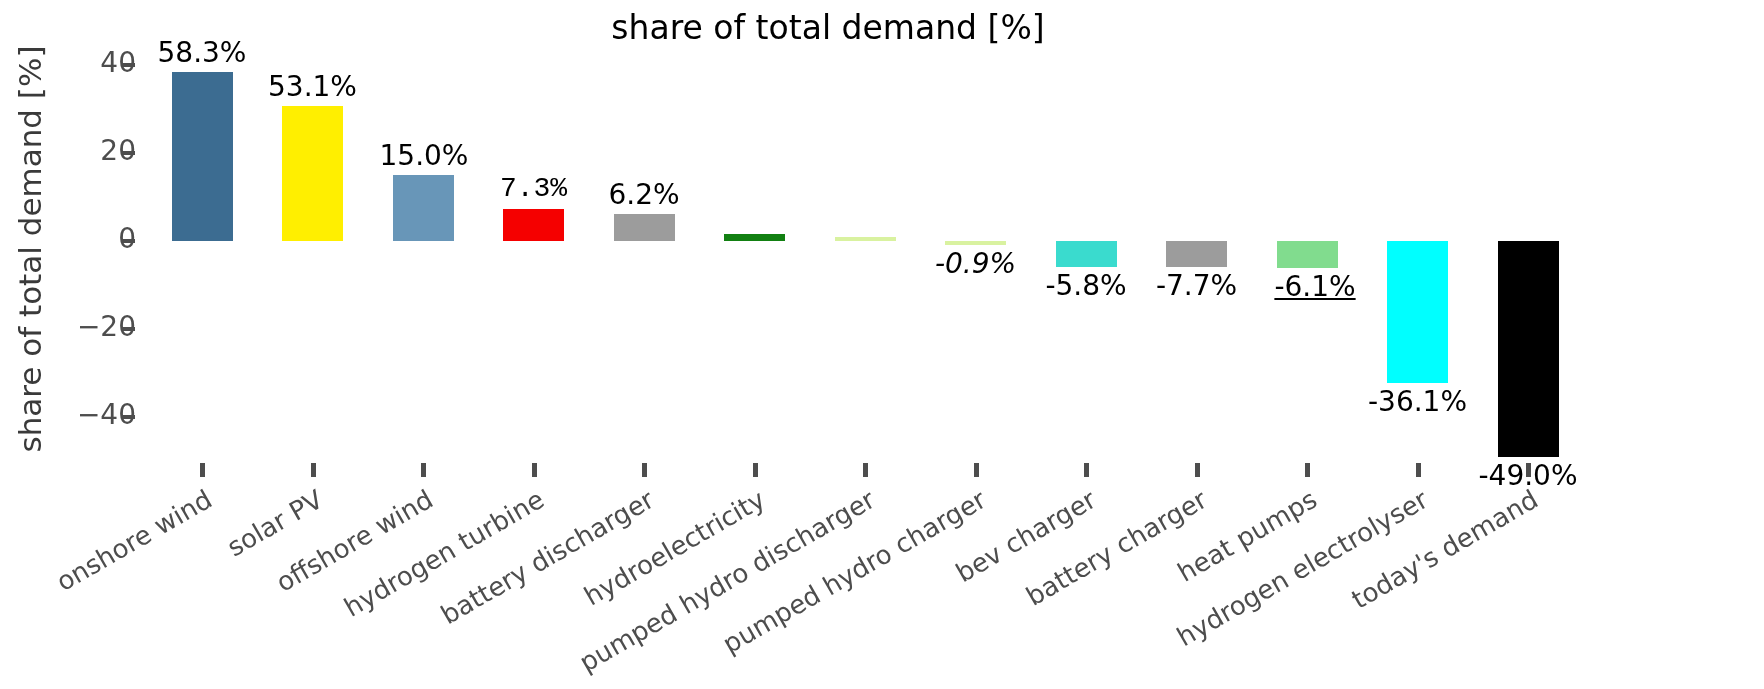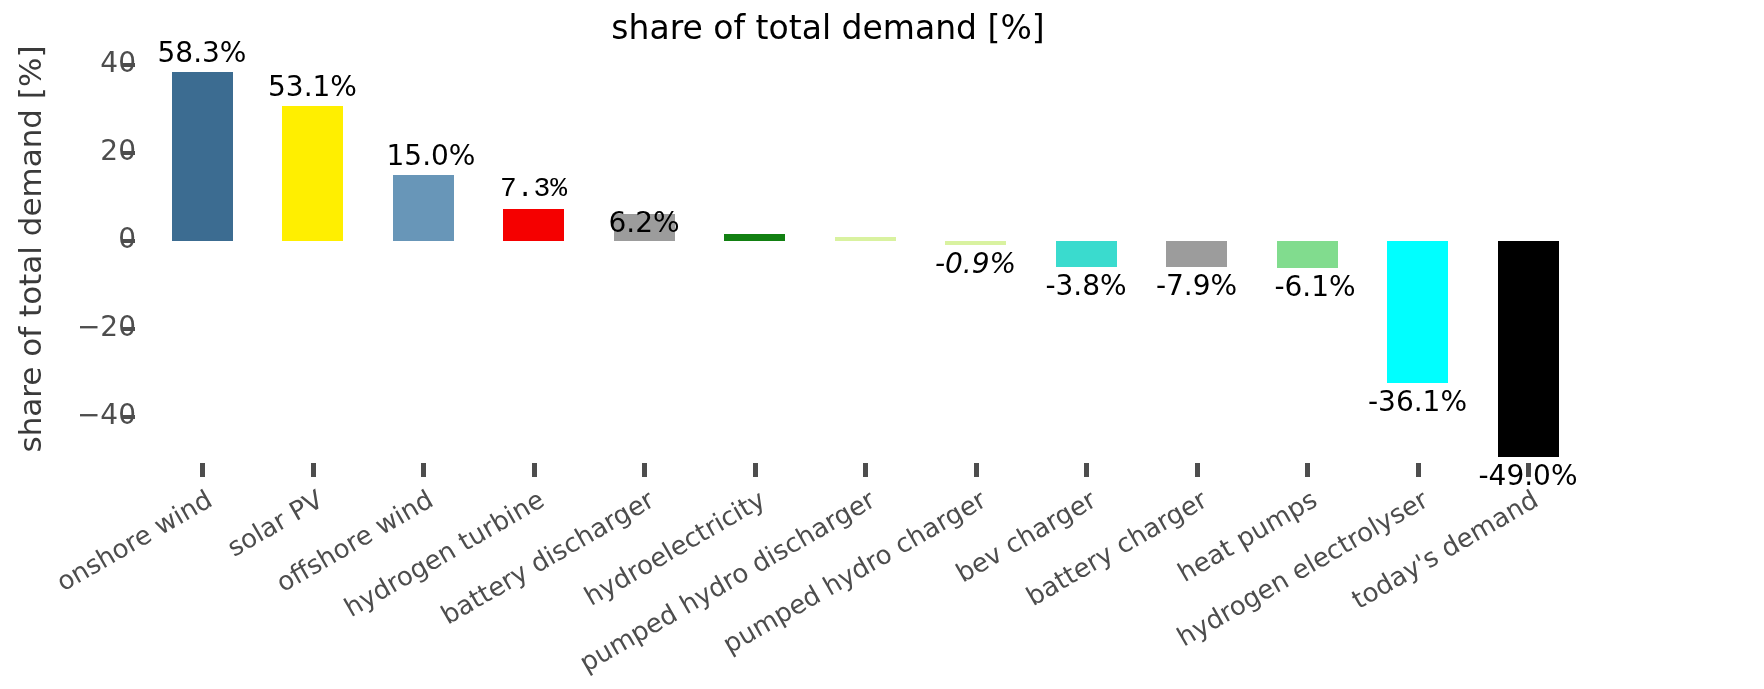--- a/index.html
+++ b/index.html
@@ -82,51 +82,51 @@
   <div id="plot">
       <div class="bar" title="onshore wind 38.5%" style="left: 31.5px; top: 71.6px; width: 61px; height: 169.4px; background: rgb(60, 108, 145);"></div>
       <div class="barlabel" style="width: 200px; left: -38px; top: 35.6px;">58.3%</div>
       <div class="xtick" style="left: 60px;"></div>
       <div class="xtlabel" style="left: -538px; width: 600px; top: 484px;">onshore wind</div>
       <div class="bar" title="solar PV 30.7%" style="left: 142px; top: 105.92px; width: 61px; height: 135.08px; background: rgb(255, 239, 0);"></div>
       <div class="barlabel" style="width: 200px; left: 72.5px; top: 69.92px;">53.1%</div>
       <div class="xtick" style="left: 170.5px;"></div>
       <div class="xtlabel" style="left: -427.5px; width: 600px; top: 484px;">solar PV</div>
       <div class="bar" title="offshore wind 15.0%" style="left: 252.5px; top: 175px; width: 61px; height: 66px; background: rgb(104, 150, 184);"></div>
-      <div class="barlabel" style="width: 200px; left: 191px; top: 139px; text-align: center;">15.0%</div>
+      <div class="barlabel" style="width: 200px; left: 184px; top: 139px; text-align: center;">15.0%</div>
       <div class="xtick" style="left: 281px;"></div>
       <div class="xtlabel" style="left: -317px; width: 600px; top: 484px;">offshore wind</div>
       <div class="bar" title="hydrogen turbine 7.3%" style="left: 363px; top: 208.88px; width: 61px; height: 32.12px; background: rgb(245, 0, 0);"></div>
       <div class="barlabel" style="width: 200px; left: 293.5px; top: 172.88px; font-family: Liberation Mono, monospace;">7.3%</div>
       <div class="xtick" style="left: 391.5px;"></div>
       <div class="xtlabel" style="left: -206.5px; width: 600px; top: 484px;">hydrogen turbine</div>
       <div class="bar" title="battery discharger 6.2%" style="left: 473.5px; top: 213.72px; width: 61px; height: 27.28px; background: rgb(156, 156, 156);"></div>
-      <div class="barlabel" style="width: 200px; left: 404px; top: 177.72px; margin-top: 28px;">6.2%</div>
+      <div class="barlabel" style="width: 200px; left: 404px; top: 177.72px;">6.2%</div>
       <div class="xtick" style="left: 502px;"></div>
       <div class="xtlabel" style="left: -96px; width: 600px; top: 484px;">battery discharger</div>
       <div class="bar" title="hydroelectricity 1.5%" style="left: 584px; top: 234.4px; width: 61px; height: 6.6px; background: rgb(18, 128, 18);"></div>
       <div class="xtick" style="left: 612.5px;"></div>
       <div class="xtlabel" style="left: 14.5px; width: 600px; top: 484px;">hydroelectricity</div>
       <div class="bar" title="pumped hydro discharger 0.7%" style="left: 694.5px; top: 237px; width: 61px; height: 4px; background: rgb(217, 242, 160);"></div>
       <div class="xtick" style="left: 723px;"></div>
       <div class="xtlabel" style="left: 125px; width: 600px; top: 484px;">pumped hydro discharger</div>
       <div class="bar" title="pumped hydro charger -0.9%" style="left: 805px; top: 241px; width: 61px; height: 4px; background: rgb(217, 242, 160);"></div>
       <div class="barlabel" style="width: 200px; left: 735.5px; top: 247px; font-style: italic;">-0.9%</div>
       <div class="xtick" style="left: 833.5px;"></div>
       <div class="xtlabel" style="left: 235.5px; width: 600px; top: 484px;">pumped hydro charger</div>
       <div class="bar" title="bev charger -5.8%" style="left: 915.5px; top: 241px; width: 61px; height: 25.52px; background: rgb(58, 219, 206);"></div>
-      <div class="barlabel" style="width: 200px; left: 846px; top: 268.52px;">-3.8%</div>
+      <div class="barlabel" style="width: 200px; left: 846px; top: 268.52px;">-5.8%</div>
       <div class="xtick" style="left: 944px;"></div>
       <div class="xtlabel" style="left: 346px; width: 600px; top: 484px;">bev charger</div>
       <div class="bar" title="battery charger -6.0%" style="left: 1026px; top: 241px; width: 61px; height: 26.4px; background: rgb(156, 156, 156);"></div>
-      <div class="barlabel" style="width: 200px; left: 956.5px; top: 269.4px;">-7.9%</div>
+      <div class="barlabel" style="width: 200px; left: 956.5px; top: 269.4px;">-7.7%</div>
       <div class="xtick" style="left: 1054.5px;"></div>
       <div class="xtlabel" style="left: 456.5px; width: 600px; top: 484px;">battery charger</div>
       <div class="bar" title="heat pumps -6.1%" style="left: 1136.5px; top: 241px; width: 61px; height: 26.84px; background: rgb(129, 220, 142);"></div>
-      <div class="barlabel" style="width: 200px; left: 1075px; top: 269.84px;">-6.1%</div>
+      <div class="barlabel" style="width: 200px; left: 1075px; top: 269.84px; text-decoration: underline;">-6.1%</div>
       <div class="xtick" style="left: 1165px;"></div>
       <div class="xtlabel" style="left: 567px; width: 600px; top: 484px;">heat pumps</div>
       <div class="bar" title="hydrogen electrolyser -32.2%" style="left: 1247px; top: 241px; width: 61px; height: 141.68px; background: rgb(0, 255, 255);"></div>
       <div class="barlabel" style="width: 200px; left: 1177.5px; top: 384.68px;">-36.1%</div>
       <div class="xtick" style="left: 1275.5px;"></div>
       <div class="xtlabel" style="left: 677.5px; width: 600px; top: 484px;">hydrogen electrolyser</div>
       <div class="bar" title="today's demand -49.0%" style="left: 1357.5px; top: 241px; width: 61px; height: 215.6px; background: rgb(0, 0, 0);"></div>
       <div class="barlabel" style="width: 200px; left: 1288px; top: 458.6px;">-49.0%</div>
       <div class="xtick" style="left: 1386px;"></div>
       <div class="xtlabel" style="left: 788px; width: 600px; top: 484px;">today's demand</div>

